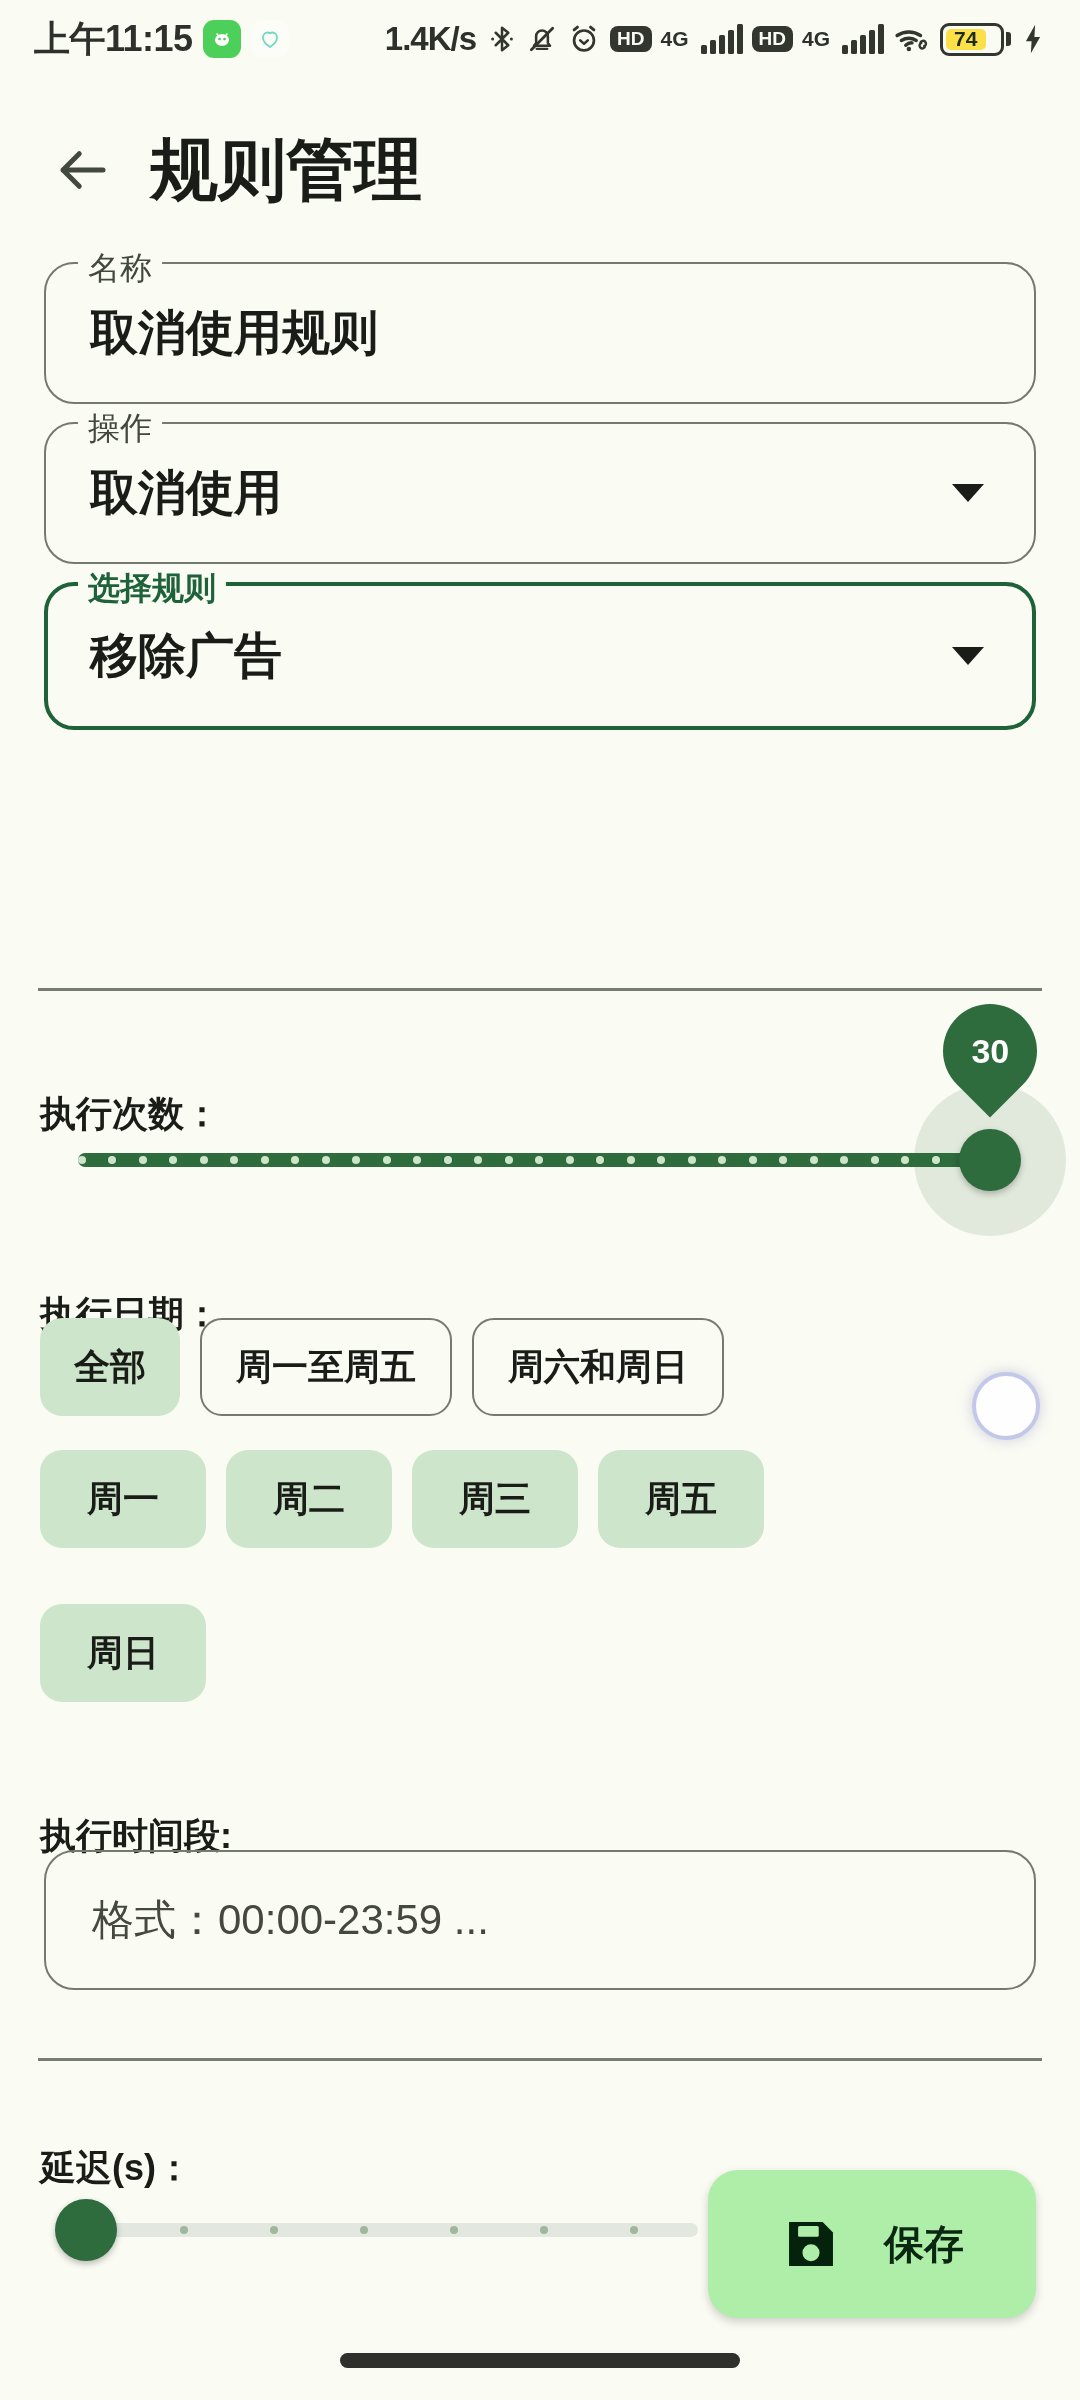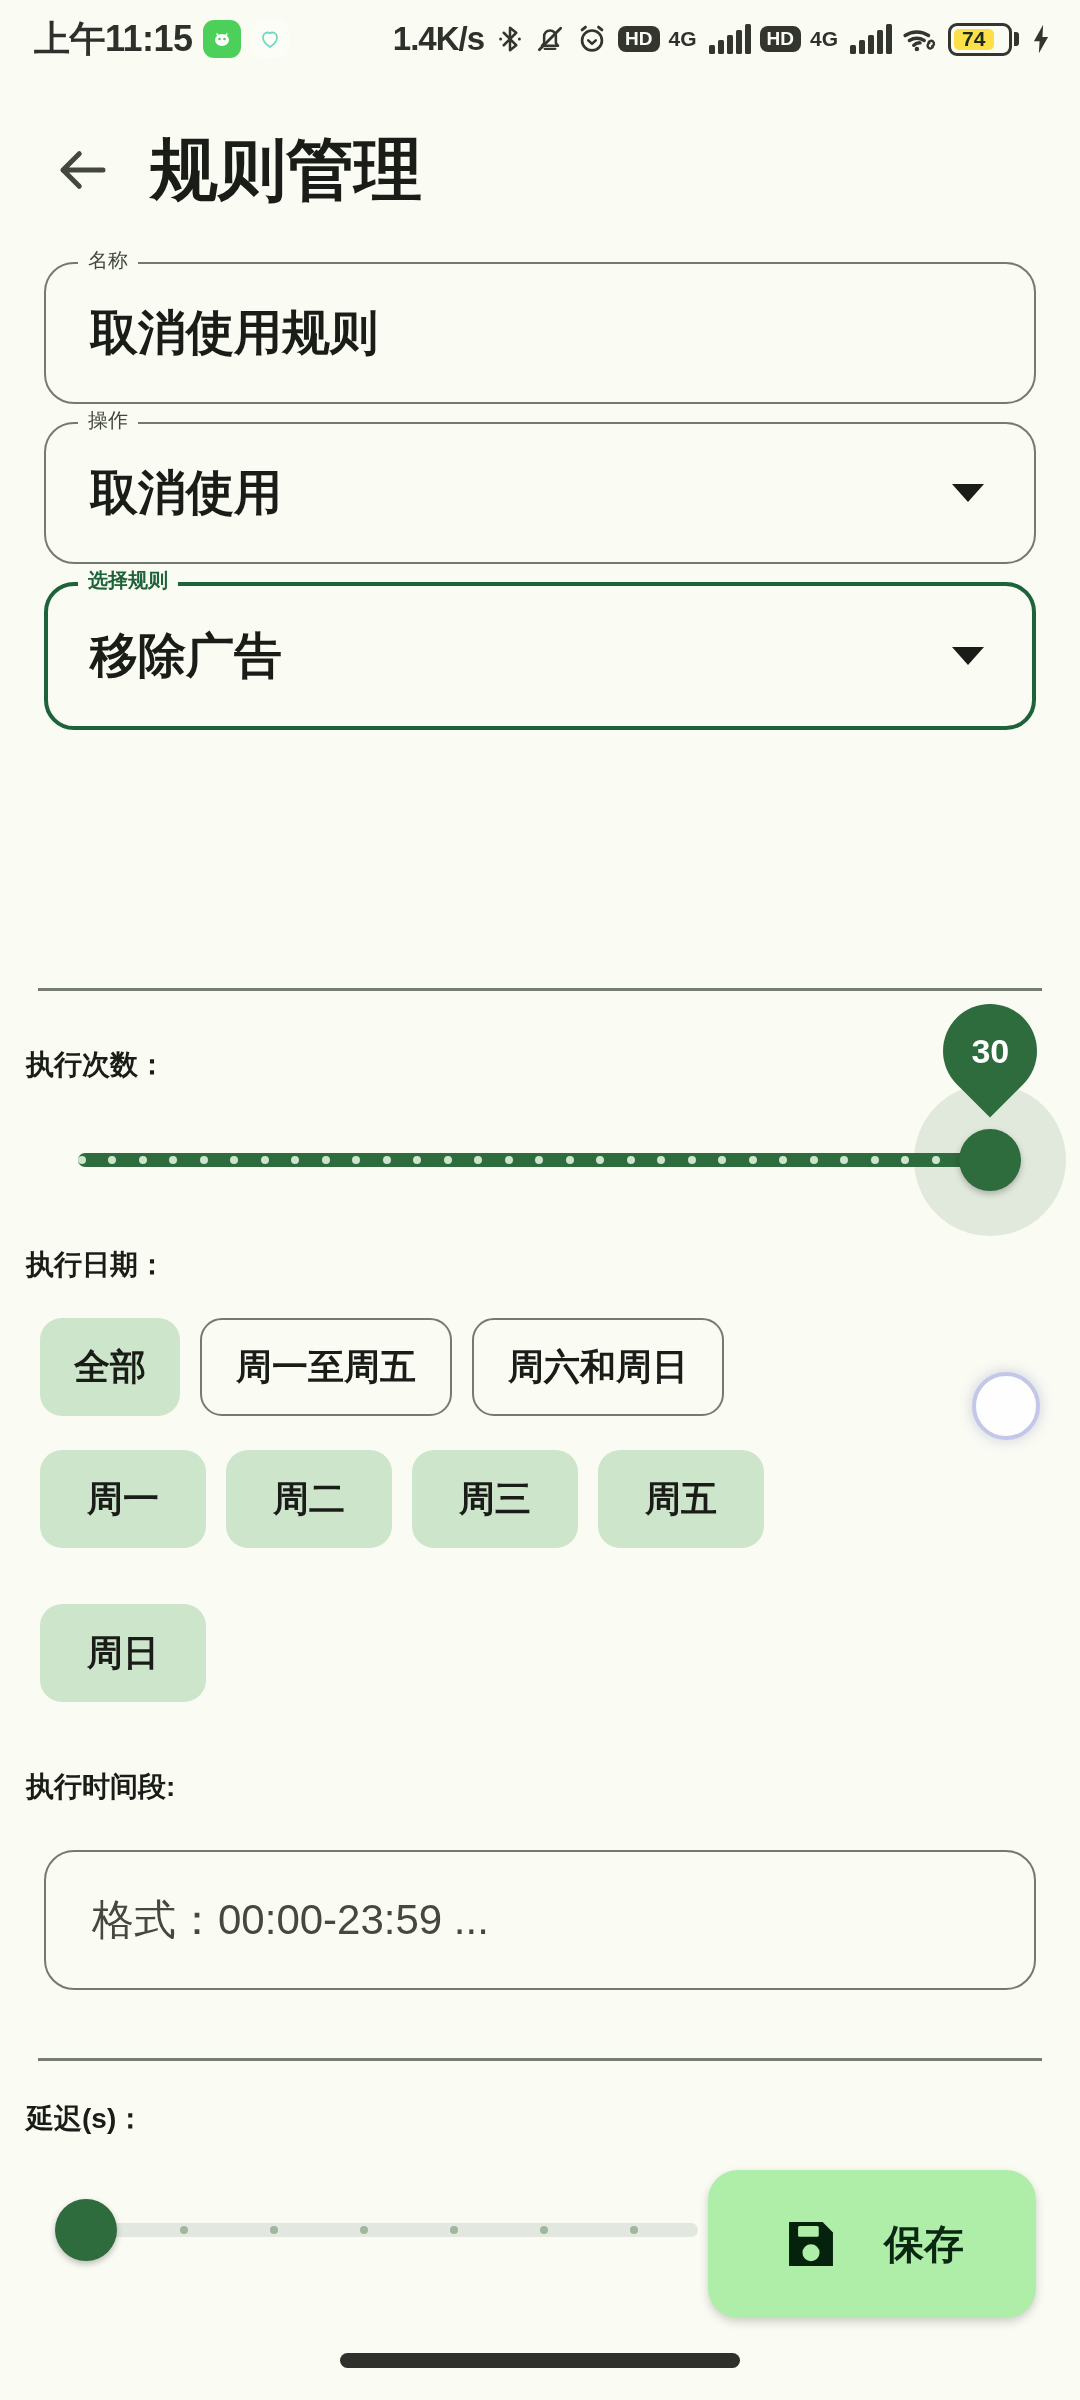--- a/index.html
+++ b/index.html
@@ -21,21 +21,21 @@
   .sb-app1{
     width:38px;height:38px;border-radius:11px;background:#4CD05A;
     display:flex;align-items:center;justify-content:center;
   }
   .sb-app2{
     width:38px;height:38px;border-radius:11px;background:#FBFDF6;
     display:flex;align-items:center;justify-content:center;
   }
   .sb-right{
     margin-left:auto; display:flex; align-items:center; gap:9px;
-    padding-right:26px;
+    padding-right:34px;
   }
   .sb-speed{ font-size:33px; font-weight:700; letter-spacing:-1px; margin-right:2px;}
   .hdbox{
     background:#33352F;color:#FAFBF3;border-radius:8px;
     font-size:19px;font-weight:800;padding:3px 7px 4px;line-height:1;
   }
   .netgrp{ display:flex; align-items:center; gap:12px; }
   .netlabel{ font-size:21px; font-weight:700; line-height:1; margin-bottom:2px;}
   .bars{ display:flex; align-items:flex-end; gap:3px; height:30px;}
   .bars i{ display:block; width:6px; background:#33352F; border-radius:1.5px;}
@@ -65,39 +65,39 @@
 
   
   .fields{ position:absolute; top:262px; left:0; width:1080px; }
   .field{ position:relative; margin:0 44px 18px; height:142px; }
   .field .box{
     position:absolute; inset:0; border:2.5px solid #757A71; border-radius:30px;
   }
   .field.focused .box{ border:4px solid #1D6238; }
   .field .legend{
     position:absolute; top:-15px; left:34px; padding:0 10px;
-    background:#FAFBF3; font-size:20px; color:#43483F; z-index:2; font-weight:500;
+    background:#FAFBF3; font-size:32px; color:#43483F; z-index:2; font-weight:500;
   }
   .field.focused .legend{ color:#1D6238; font-weight:700; }
   .field .value{
     position:absolute; left:46px; top:50%; transform:translateY(-50%);
     font-size:48px; color:#1A1C18; font-weight:600;
   }
   .field .caret{
     position:absolute; right:52px; top:50%; transform:translateY(-50%);
     width:0;height:0;border-left:16px solid transparent;border-right:16px solid transparent;
     border-top:18px solid #1A1C18;
   }
   .field.tall{ height:148px; }
 
   
   .divider{ position:absolute; left:38px; width:1004px; height:3px; background:#777D72; }
 
   
-  .sec-label{ position:absolute; left:26px; font-size:28px; font-weight:700; color:#1A1C18; }
+  .sec-label{ position:absolute; left:40px; font-size:36px; font-weight:700; color:#1A1C18;margin-top:44px; }
 
   
   .slider-wrap{ position:absolute; left:0; width:1080px; height:120px; }
   .track{
     position:absolute; top:50%; transform:translateY(-50%);
     height:14px; border-radius:7px;
   }
   .track.active{ background:#2E6B3D; }
   .track.inactive{ background:#E2E8E0; }
   .ticks{ position:absolute; top:50%; transform:translateY(-50%); height:8px; }

